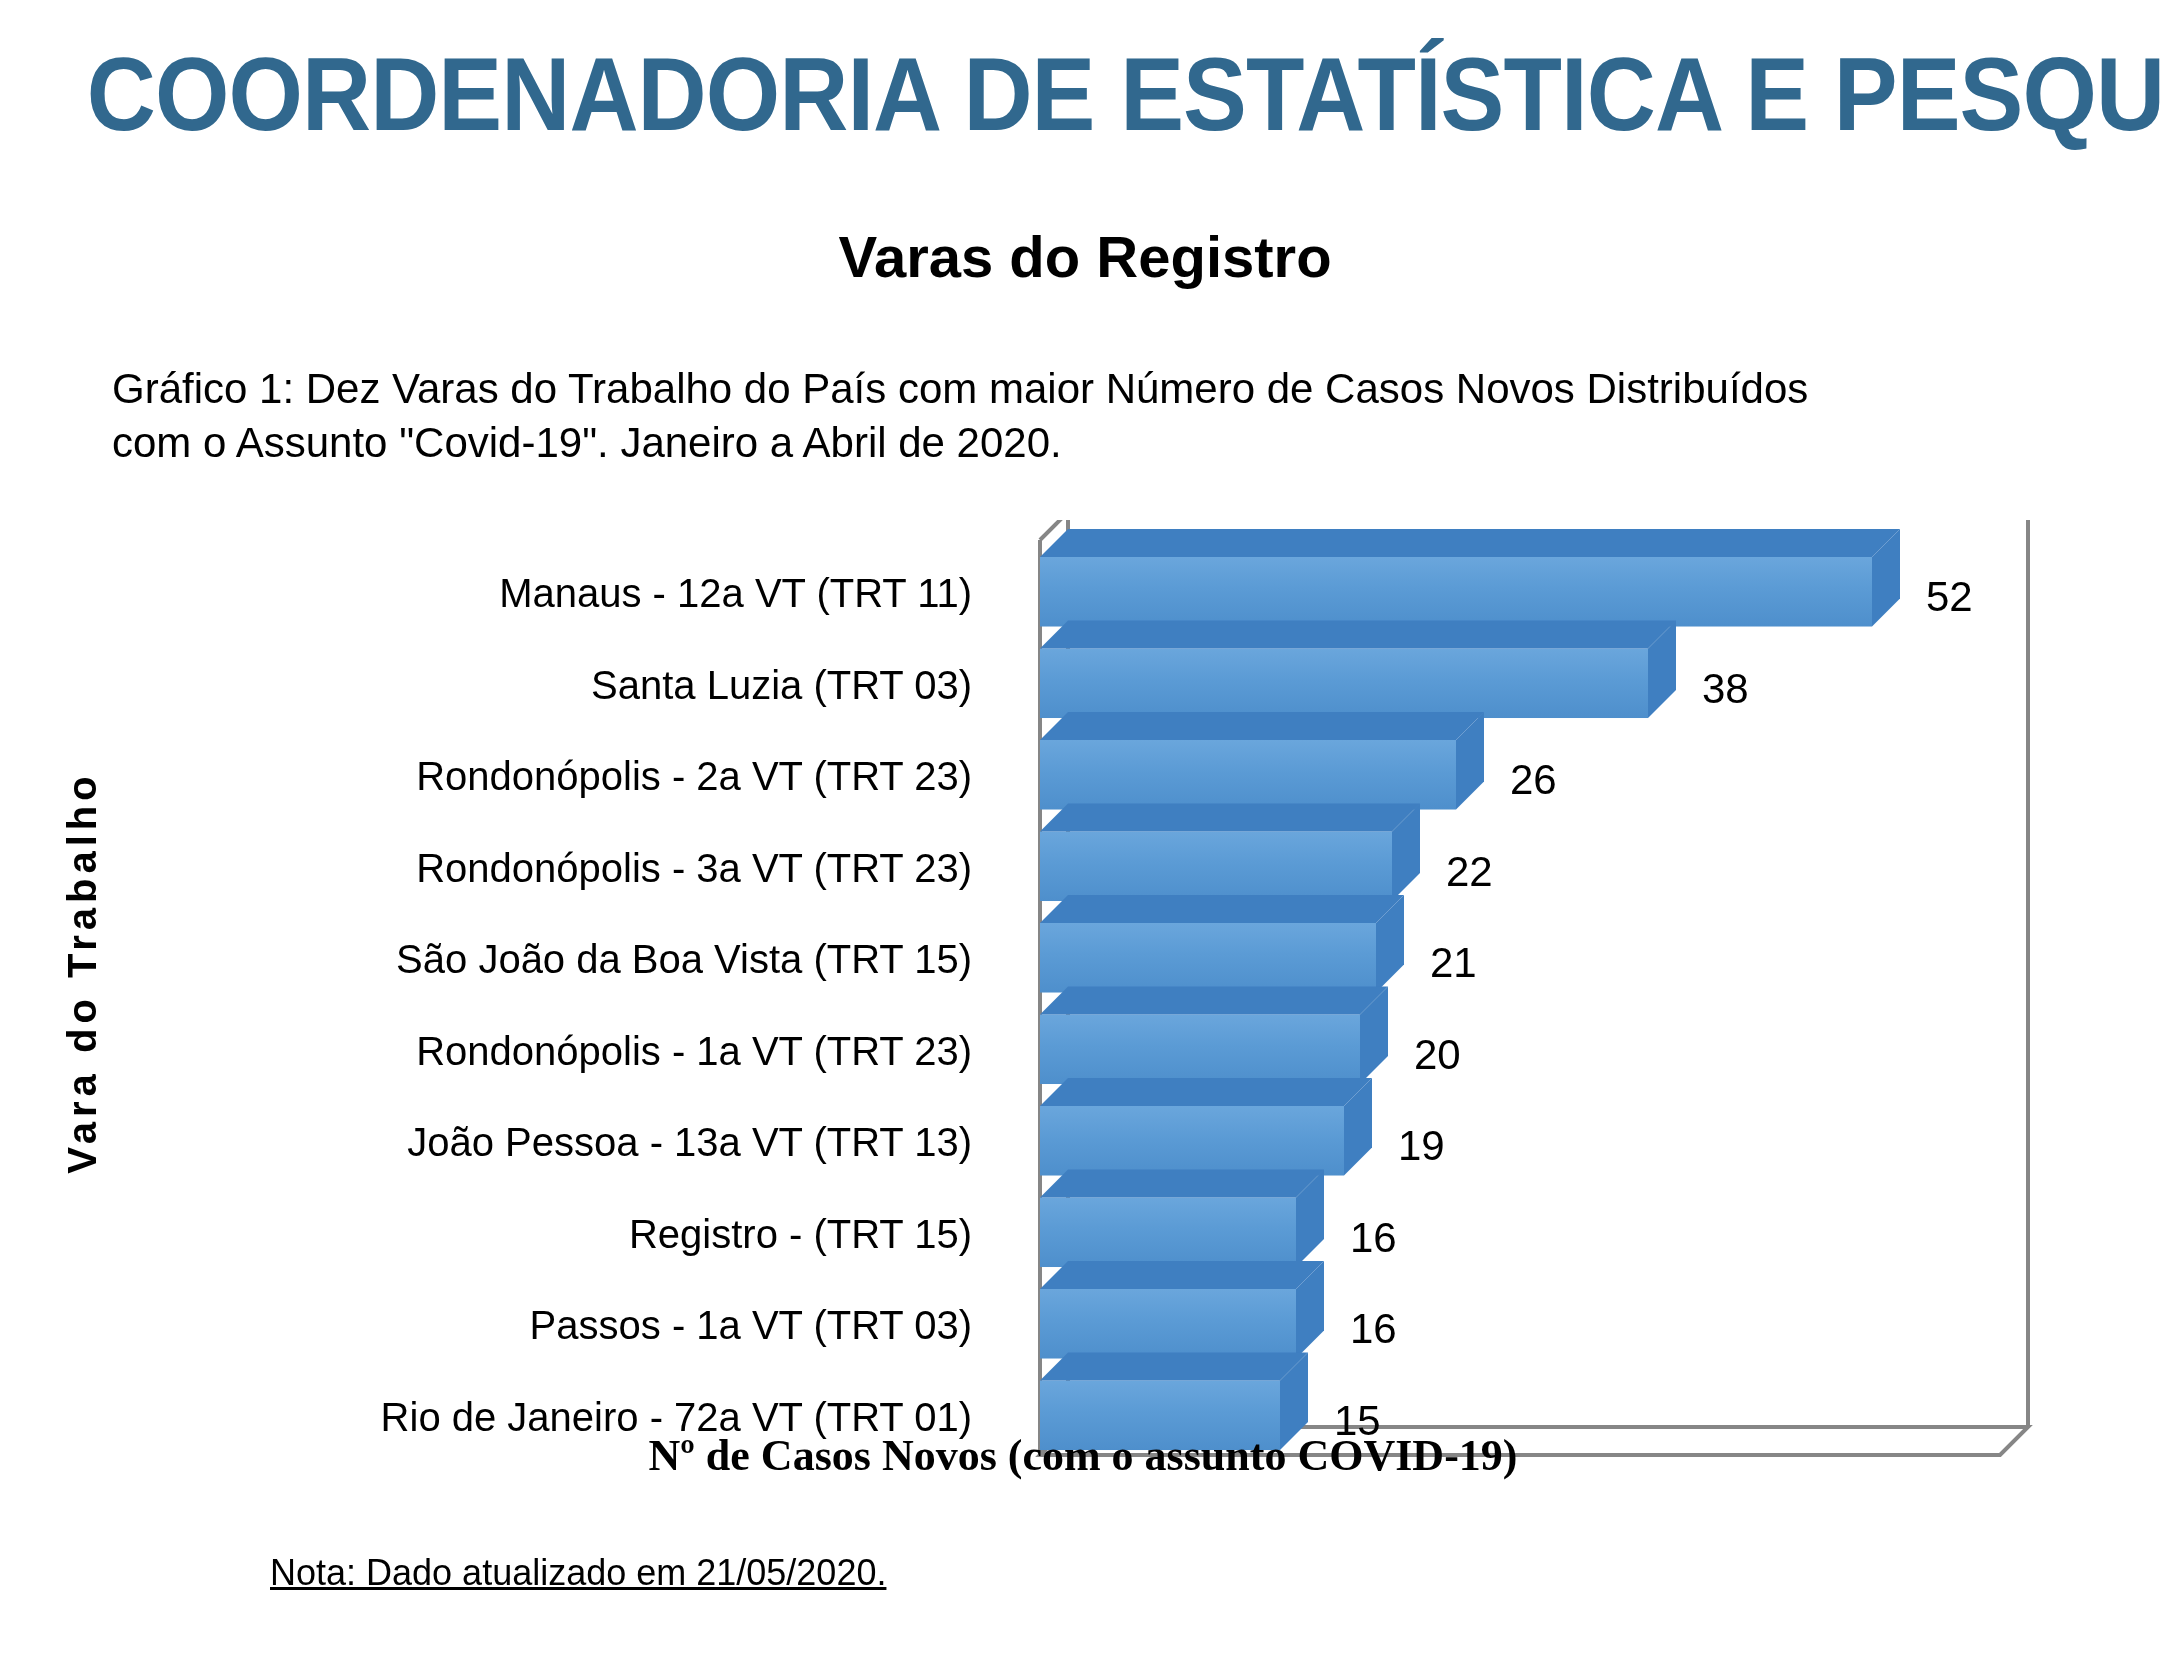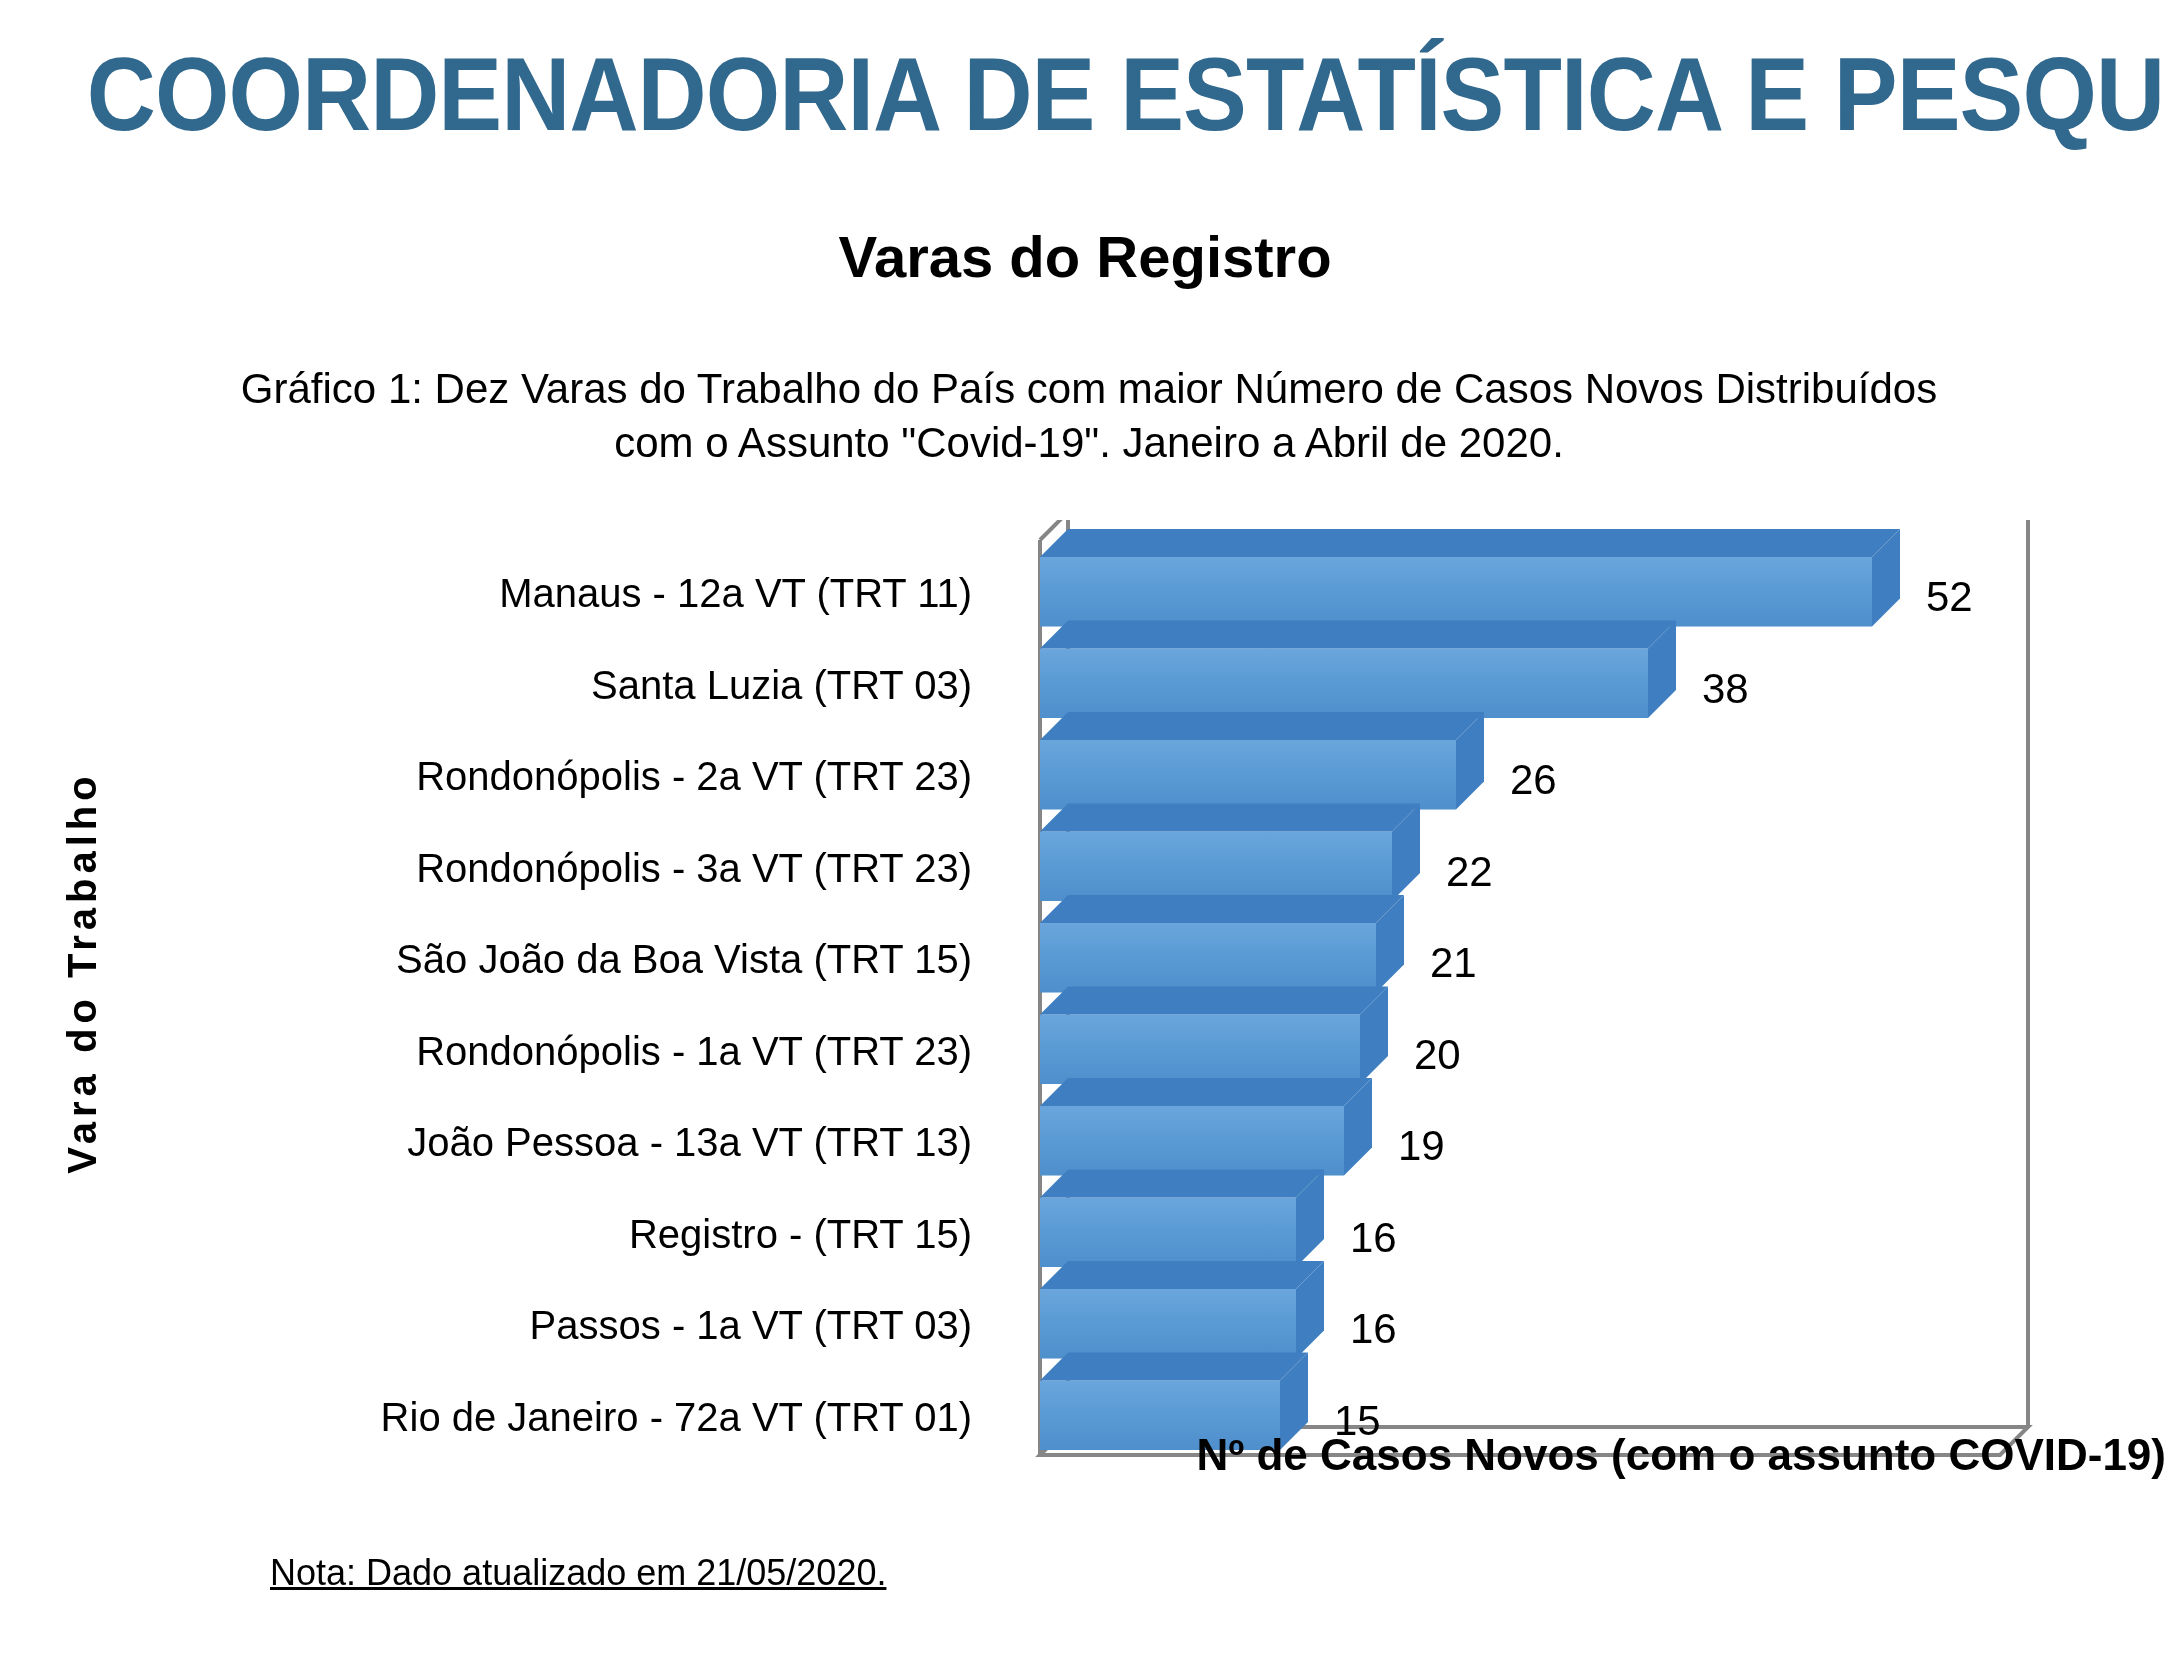--- a/index.html
+++ b/index.html
@@ -41,24 +41,23 @@
     width: 2170px;
     text-align: center;
     font-weight: bold;
     font-size: 58px;
     line-height: 1.0;
     color: #000000;
   }
 
   .caption {
     position: absolute;
-    left: 124px;
+    left: 112px;
     top: 362px;
     width: 1930px;
-    text-align: center;
     font-size: 42px;
     line-height: 1.28;
     color: #000000;
   }
 
   
   .chart-area {
     position: absolute;
     left: 0;
     top: 520px;
@@ -101,24 +100,25 @@
     transform: rotate(-90deg);
     transform-origin: center center;
     white-space: nowrap;
   }
 
   .x-axis-title {
     position: absolute;
     left: 0;
     top: 1430px;
     width: 2166px;
-    text-align: right;
+    text-align: center;
     font-weight: bold;
     font-size: 44px;
     color: #000000;
+    font-family: Liberation Serif, serif;
   }
 
   .note {
     position: absolute;
     left: 270px;
     top: 1552px;
     font-size: 36px;
     color: #000000;
     text-decoration: underline;
   }

